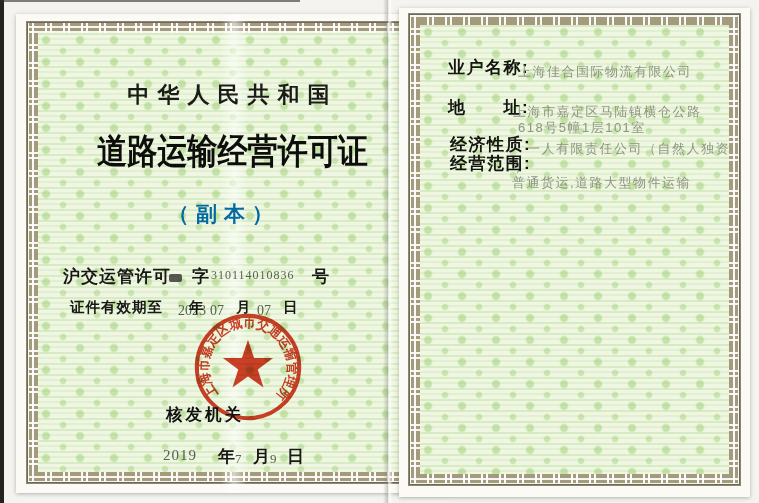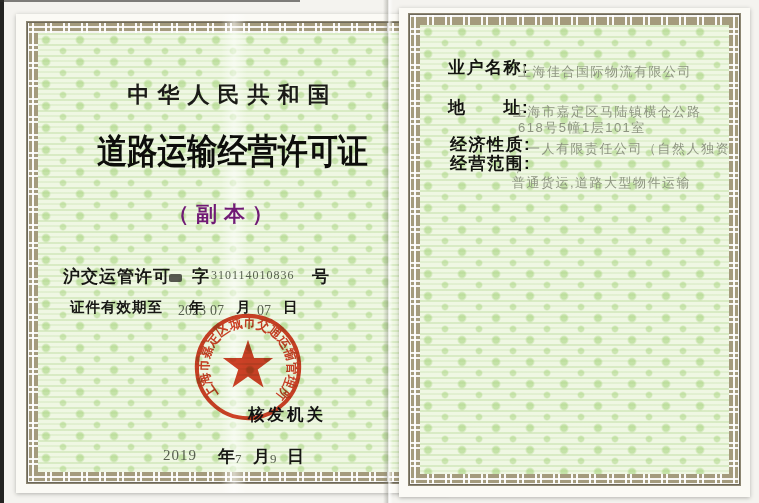--- a/index.html
+++ b/index.html
@@ -45,25 +45,25 @@
   .fold-highlight{
     position:absolute;left:205px;top:0;width:26px;height:100%;
     background:linear-gradient(90deg,rgba(255,255,255,0),rgba(255,255,255,.55),rgba(255,255,255,0));
     pointer-events:none;
   }
   .serif{font-family:"Liberation Serif","DejaVu Serif",serif;}
   .abs{position:absolute;}
   
   .country-title{left:0;right:0;top:66px;text-align:center;font-size:22px;letter-spacing:8px;color:#1b1b18;font-weight:600;}
   .main-title{left:0;right:0;top:114px;text-align:center;font-size:35px;font-weight:bold;color:#0d0d0b;letter-spacing:0px;transform:scaleX(.86);}
-  .sub-title{left:0;right:17px;top:186px;text-align:center;font-size:21px;letter-spacing:7px;color:#701a75;font-weight:600;}
+  .sub-title{left:0;right:17px;top:186px;text-align:center;font-size:21px;letter-spacing:7px;color:#0369a1;font-weight:600;}
   .lbl-bold{font-size:17px;font-weight:bold;color:#171714;letter-spacing:1px;}
   .typed{font-family:"Liberation Serif","DejaVu Serif",serif;color:#57604f;}
   .smudge{width:13px;height:8px;background:#3c3c37;border-radius:2px;opacity:.85;}
-  .issuer{left:150px;top:390px;width:160px;text-align:right;font-size:16.5px;font-weight:bold;letter-spacing:3px;color:#111;z-index:3;}
+  .issuer{left:150px;top:390px;width:160px;text-align:left;font-size:16.5px;font-weight:bold;letter-spacing:3px;color:#111;z-index:3;}
   .seal-wrap{left:176px;top:297px;width:112px;height:112px;z-index:2;mix-blend-mode:multiply;opacity:.93;}
   
   .field-label{font-size:17px;font-weight:bold;color:#141411;letter-spacing:1.5px;white-space:pre;}
   .field-value{font-size:13px;color:#8d9480;letter-spacing:1.5px;white-space:pre;}
 </style>
 </head>
 <body>
 
 <div class="scan">
 

